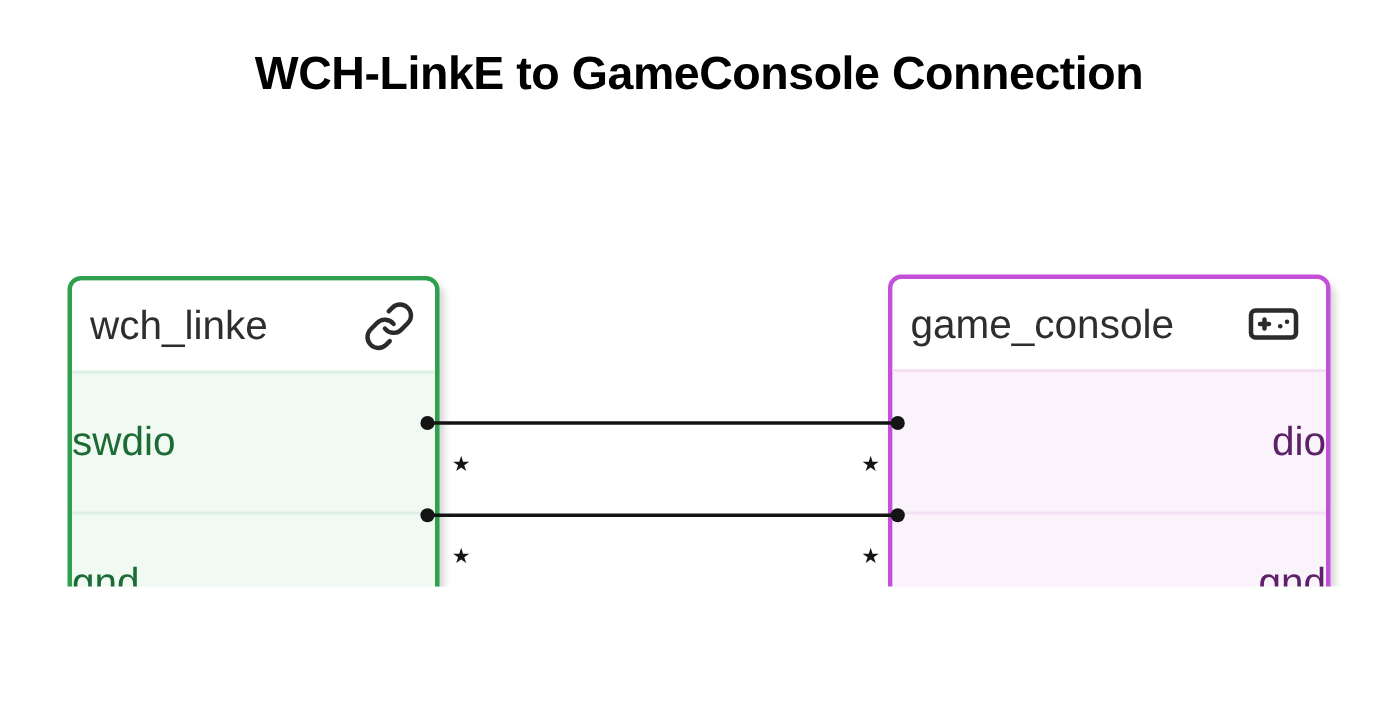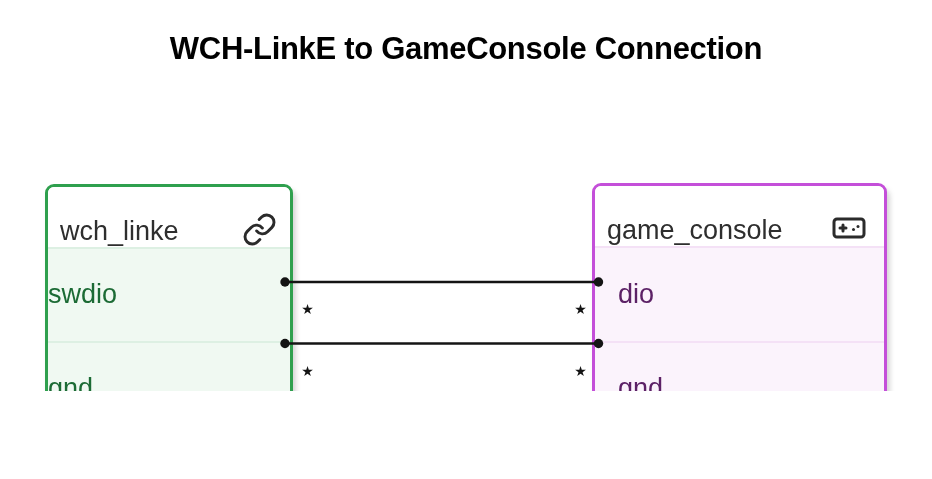--- a/index.html
+++ b/index.html
@@ -32,40 +32,40 @@
     box-shadow: 3px 5px 5px rgba(125,125,125,0.32);
     display: flex;
     flex-direction: column;
     overflow: hidden;
   }
   .node-left  { left: 45px;  top: 184px; width: 248px; height: 253px; }
   .node-right { left: 592px; top: 183px; width: 295px; height: 255px; }
   .node-header {
     flex: 0 0 60px;
     display: flex;
-    align-items: flex-end;
+    align-items: center;
     justify-content: space-between;
     padding: 0 13px 0 12px;
     background: var(--header-bg, #fff);
     font-size: 27px;
     color: #2e2e2e;
   }
   .node-right .node-header { }
   .node-icon { display: flex; align-items: center; }
   .node-icon svg { display: block; }
   .row {
     flex: 1 1 0;
     display: flex;
     align-items: center;
     background: var(--row-bg, #f6f6f6);
     border-top: 2px solid var(--separator, #e5e5e5);
     font-size: 27px;
     color: var(--port-text, #333);
   }
-  .node-right .row { padding-left: 23px; }
+  .node-right .row { padding-left: 23px; justify-content: flex-end; }
   .overlay {
     position: absolute;
     left: 0; top: 0;
     width: 932px; height: 479px;
     pointer-events: none;
   }
   .overlay text {
     font-family: "DejaVu Sans", sans-serif;
     font-size: 14px;
   }

